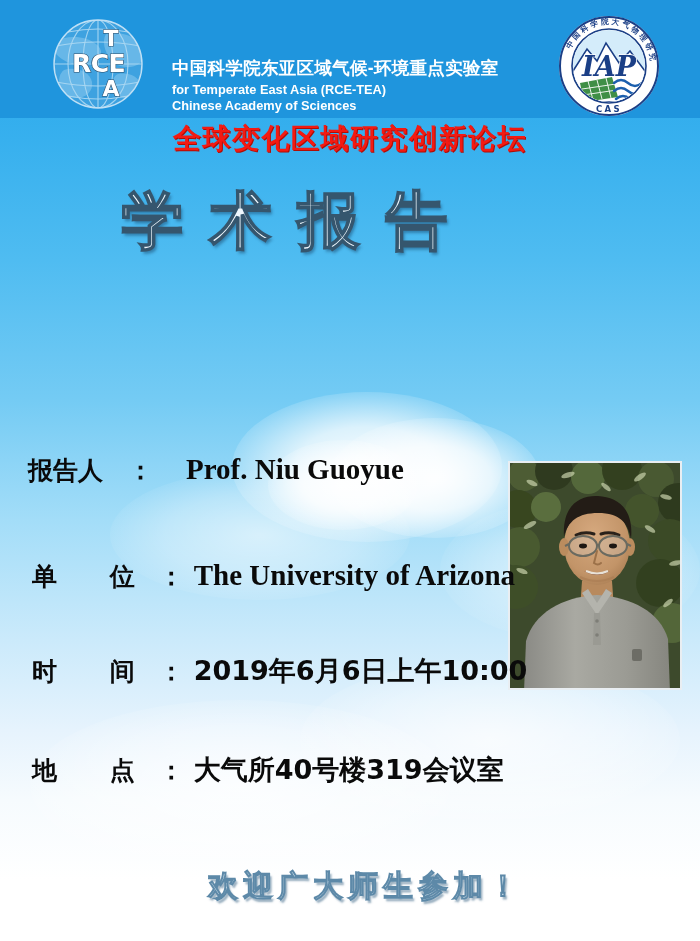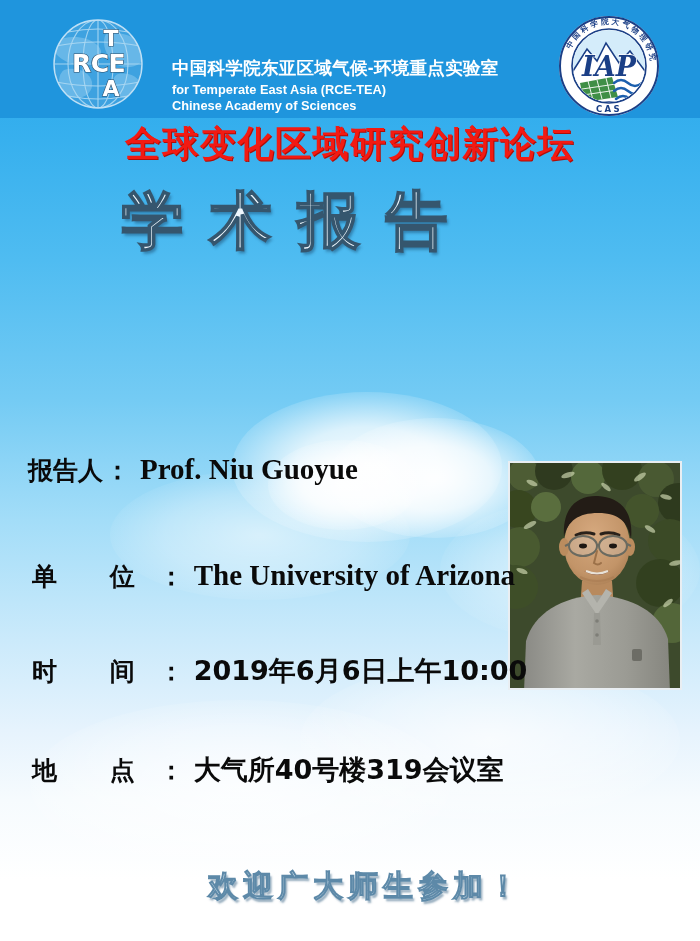--- a/index.html
+++ b/index.html
@@ -97,21 +97,21 @@
     width: 106px; height: 106px;
   }
 
   
   #forum-title {
     position: absolute;
     left: 0; top: 120px;
     width: 700px;
     text-align: center;
     font-family: "DejaVu Sans", "Liberation Sans", sans-serif;
-    font-size: 36px;
+    font-size: 28px;
     font-weight: bold;
     color: #f31a12;
     letter-spacing: 1.5px;
     text-shadow: 1px 1px 0 #b00d06;
     z-index: 6;
   }
 
   
   #lecture-title {
     position: absolute;
@@ -187,21 +187,21 @@
     font-family: "Liberation Serif", "DejaVu Serif", serif;
     font-size: 29px;
     font-weight: bold;
     color: #0a0a0a;
   }
   .info-value.cjk {
     font-family: "DejaVu Sans", "Liberation Sans", sans-serif;
     font-size: 27px;
     letter-spacing: 0px;
   }
-  #row-speaker  { top: 453px; }
+  #row-speaker  { top: 453px; gap: 23px; }
   #row-affil    { top: 559px; }
   #row-time     { top: 653px; }
   #row-venue    { top: 752px; }
 
   
   #welcome {
     position: absolute;
     left: 0; top: 866px;
     width: 700px;
     text-align: center;

